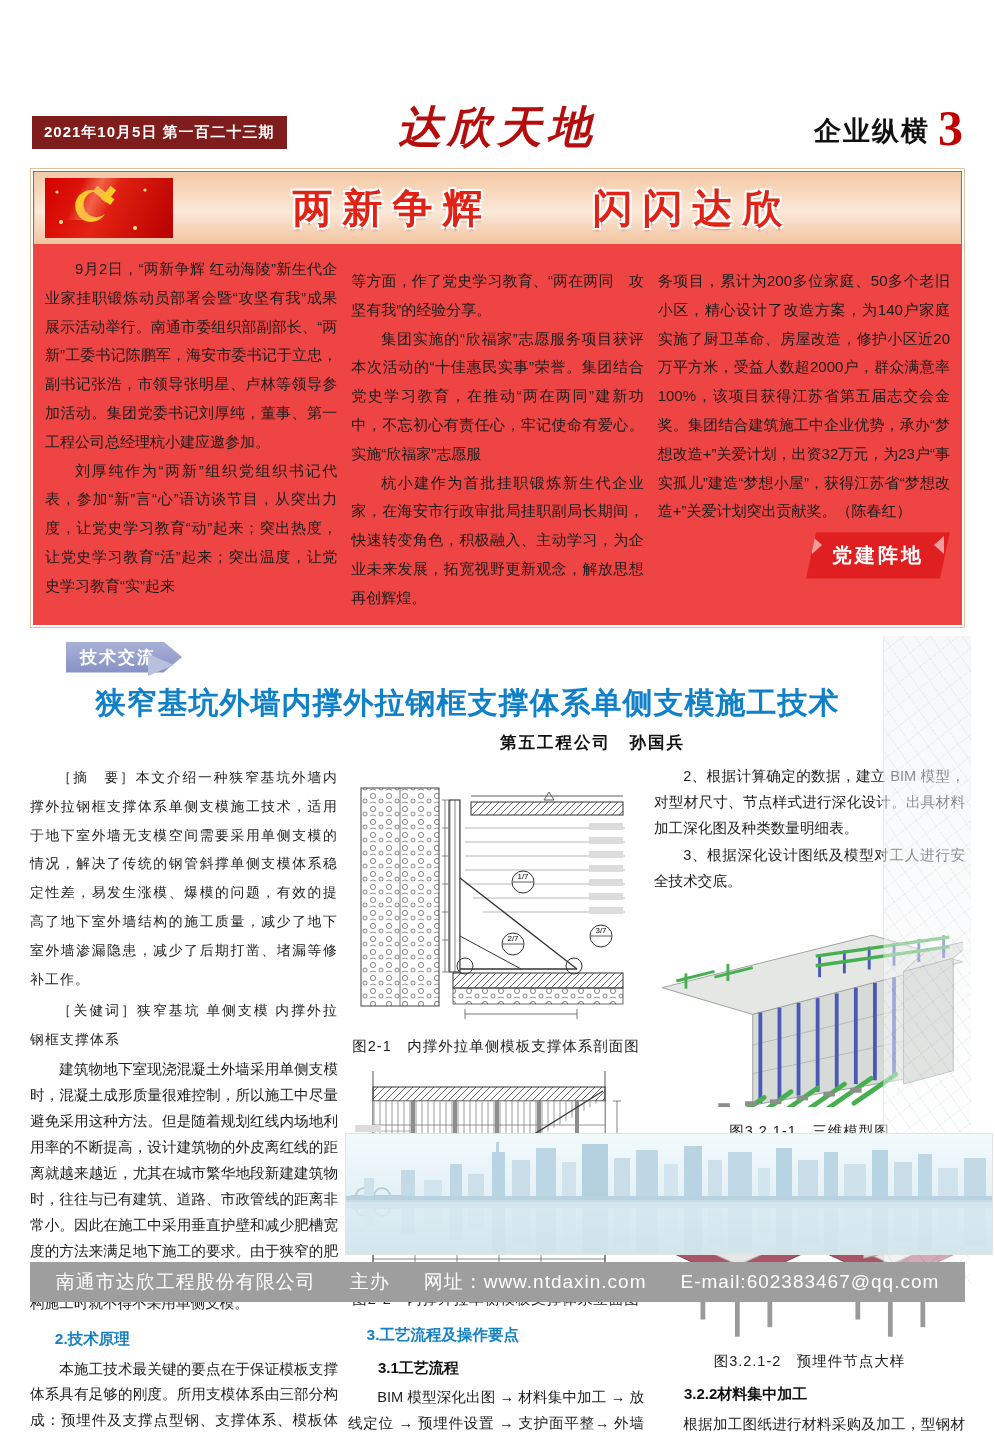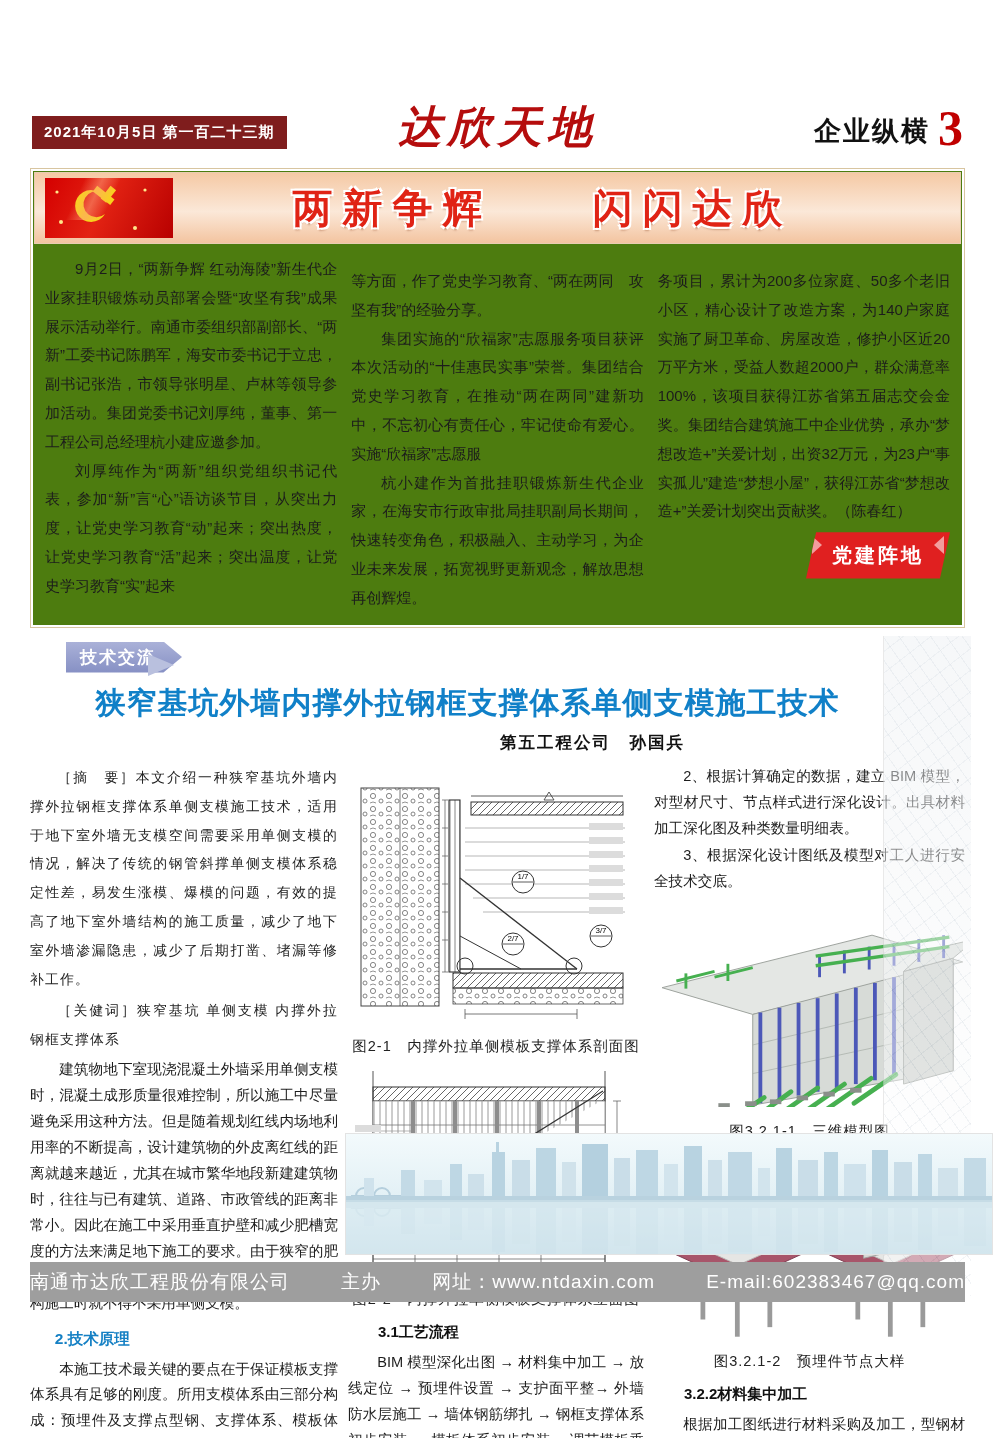--- a/index.html
+++ b/index.html
@@ -9,21 +9,21 @@
 
   
   .masthead-row { position:relative; height:58px; }
   .date-box { position:absolute; left:2px; top:16px; background:#7f1d1d; color:#fff; font-size:15px; font-weight:bold; padding:7px 12px; letter-spacing:1px; }
   .masthead { position:absolute; left:0; right:0; top:-2px; text-align:center; font-family:"Liberation Serif", serif; font-style:italic; font-weight:bold; font-size:44px; color:#b50d0d; letter-spacing:6px; }
   .section-mark { position:absolute; right:2px; top:6px; display:flex; align-items:flex-end; gap:8px; }
   .section-name { font-size:27px; font-weight:bold; color:#111; letter-spacing:2px; line-height:1; padding-bottom:6px; }
   .page-num { font-size:50px; font-weight:bold; color:#c00000; font-family:"Liberation Serif", serif; line-height:0.9; }
 
   
-  .article1 { margin-top:10px; border:1px solid #d8c5a0; background:#4d7c0f; box-shadow:0 0 0 2px #fff inset; }
+  .article1 { margin-top:10px; border:1px solid #d8c5a0; background:#ef4444; box-shadow:0 0 0 2px #fff inset; }
   .banner { position:relative; height:72px; margin:3px; background:linear-gradient(180deg,#f5c9a5 0%, #fbe8d8 55%, #f3c4a0 100%); border:1px solid #e8cdb2; display:flex; align-items:center; }
   .flag { position:absolute; left:10px; top:5px; width:128px; height:60px; background:linear-gradient(115deg,#d40000 0%, #e32313 45%, #b80000 100%); overflow:hidden; }
   .flag .shine { position:absolute; left:-20px; top:-28px; width:150px; height:70px; background:linear-gradient(115deg, rgba(255,255,255,0) 40%, rgba(255,160,120,.55) 50%, rgba(255,255,255,0) 60%); }
   .headline { width:100%; text-align:center; font-size:40px; font-weight:bold; color:#e02315; letter-spacing:10px; text-shadow:-2px -2px 0 #fff, 2px -2px 0 #fff, -2px 2px 0 #fff, 2px 2px 0 #fff, 0 3px 2px rgba(120,40,0,.35); padding-left:90px; white-space:nowrap; }
   .a1-cols { display:grid; grid-template-columns:1fr 1fr 1fr; gap:14px; padding:8px 14px 14px 14px; }
   .a1-cols .col { font-size:15px; line-height:1.92; text-align:justify; color:#1c1c1c; }
   .a1-cols p { text-indent:2em; }
   .a1-cols p.cont { text-indent:0;margin-top:12px; }
   .badge-row { display:flex; justify-content:flex-end; margin-top:6px; }
   .badge { position:relative; background:#e02020; color:#fff; font-size:20px; font-weight:bold; letter-spacing:3px; padding:4px 26px; clip-path:polygon(7% 0, 100% 0, 93% 100%, 0 100%); }
@@ -47,21 +47,21 @@
   .abstract, .keywords { font-family:"Liberation Serif", serif; font-size:13.8px; line-height:2.1; letter-spacing:1.2px; color:#222; }
   .abstract { text-indent:2em; }
   .keywords { text-indent:2em; margin-top:2px; }
   h3.blue { color:#1580c4; font-size:15.5px; font-weight:bold; margin:8px 0 4px 1.6em; }
   h4.sub { color:#111; font-size:15px; font-weight:bold; margin:6px 0 4px 2em; }
   figure { margin:2px 0 4px 0; text-align:center; }
   figcaption { font-size:14.5px; color:#222; margin-top:3px; letter-spacing:1px; }
 
   
   .skyline { position:absolute; left:345px; top:1133px; width:648px; height:122px; border:1px solid #e3e3e3; overflow:hidden; }
-  .footer-bar { position:absolute; left:30px; top:1262px; width:935px; height:40px; background:#9e9e9e; color:#fff; display:flex; align-items:center; justify-content:space-between; gap:34px; font-size:19px; letter-spacing:1px; }
+  .footer-bar { position:absolute; left:30px; top:1262px; width:935px; height:40px; background:#9e9e9e; color:#fff; display:flex; align-items:center; justify-content:center; gap:34px; font-size:19px; letter-spacing:1px; }
   svg text { font-family:"Liberation Sans", sans-serif; }
 </style>
 </head>
 <body>
 
 <div class="page">
 
   <header class="masthead-row">
     <div class="date-box">2021年10月5日  第一百二十三期</div>
     <div class="masthead">达欣天地</div>
@@ -257,20 +257,21 @@
                 <line x1="62" y1="191" x2="62" y2="201"></line>
                 <line x1="104" y1="191" x2="104" y2="201"></line>
               <line x1="146" y1="191" x2="146" y2="201"></line>
                 <line x1="188" y1="191" x2="188" y2="201"></line>
                 <line x1="252" y1="191" x2="252" y2="201"></line>
             </g>
           </svg>
           <figcaption>图2-2　内撑外拉单侧模板支撑体系立面图</figcaption>
         </figure>
 
+        <h3 class="blue" style="margin-left:1.2em;">3.工艺流程及操作要点</h3>
         <h4 class="sub">3.1工艺流程</h4>
         <p>BIM 模型深化出图 → 材料集中加工 → 放线定位 → 预埋件设置 → 支护面平整→ 外墙防水层施工 → 墙体钢筋绑扎 → 钢框支撑体系初步安装 → 模板体系初步安装→ 调节模板垂直度及位置 → 单侧支模体系最终固定 → 验收合格后浇筑混凝土</p>
 
       </div>
 
       <div class="acol">
         <p>2、根据计算确定的数据，建立 BIM 模型，对型材尺寸、节点样式进行深化设计。出具材料加工深化图及种类数量明细表。</p>
         <p>3、根据深化设计图纸及模型对工人进行安全技术交底。</p>
 
         <figure>

